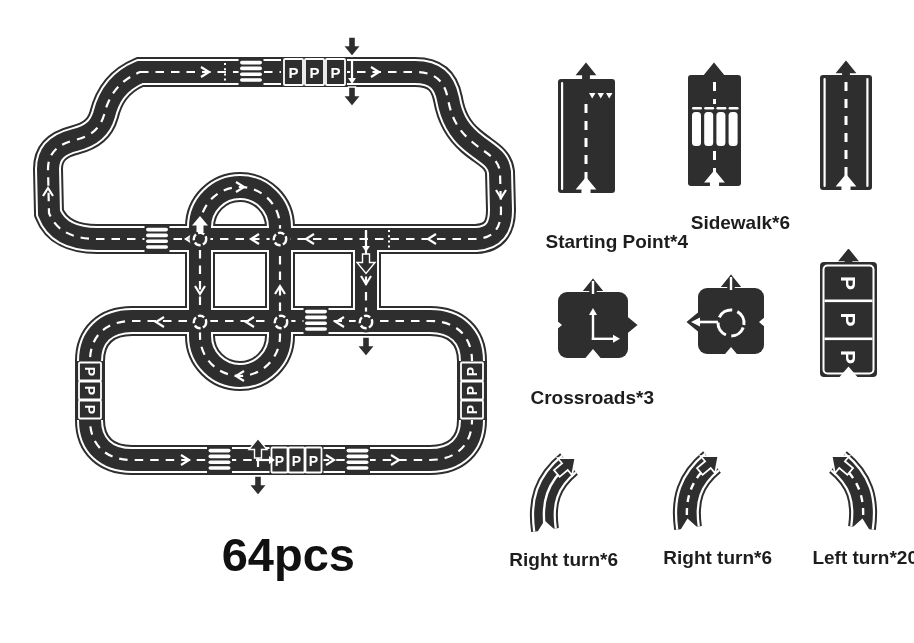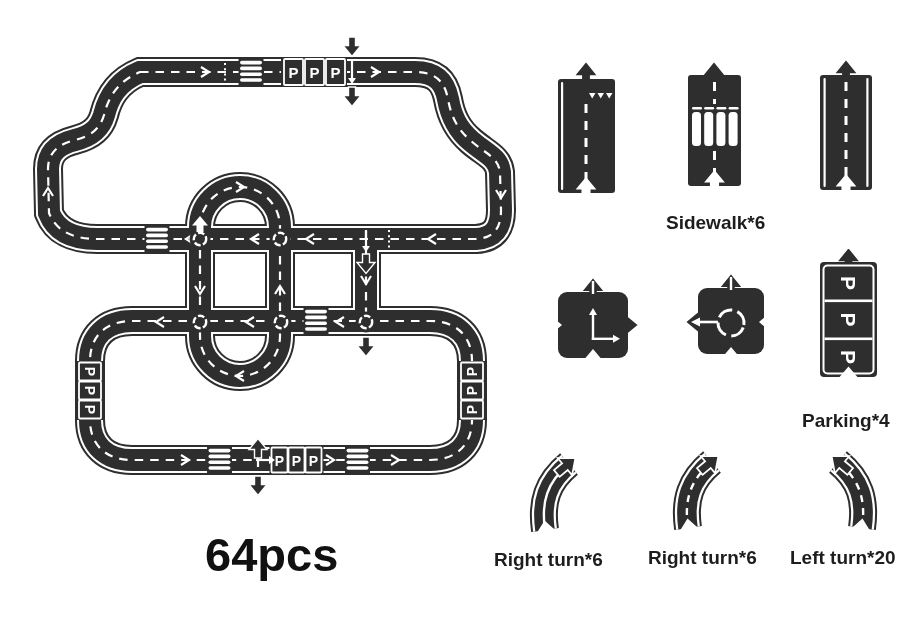--- a/index.html
+++ b/index.html
@@ -1,22 +1,22 @@
 <!DOCTYPE html>
 <html><head>
 <meta charset="utf-8">
 <style>
   html,body{margin:0;padding:0;background:#fff;}
   #stage{position:relative;width:914px;height:643px;background:#fff;overflow:hidden;
          font-family:"Liberation Sans",sans-serif;}
   .abs{position:absolute;}
   .piece-label{position:absolute;font-weight:bold;font-size:19px;color:#1d1d1d;
-               text-align:left;white-space:nowrap;letter-spacing:0px;}
+               text-align:right;white-space:nowrap;letter-spacing:0px;}
   #count-label{position:absolute;left:205px;top:527px;width:150px;font-weight:bold;
-               font-size:47px;color:#111;text-align:left;letter-spacing:0px;}
+               font-size:47px;color:#111;text-align:right;letter-spacing:0px;}
   svg{display:block;}
   svg text{font-family:"Liberation Sans",sans-serif;font-weight:bold;fill:#ffffff;}
   .road{stroke:#2e2e2e;fill:none;stroke-linecap:butt;}
   .case{stroke:#ffffff;fill:none;stroke-linecap:butt;}
   .dash{stroke:#ffffff;stroke-width:2.2;fill:none;stroke-dasharray:8.5 7;}
   .pbox{fill:none;stroke:#ffffff;stroke-width:1.8;}
   .ring{fill:none;stroke:#ffffff;stroke-width:2.4;stroke-dasharray:6.5 2.3;}
   .wbar{fill:#ffffff;}
   .patch{fill:#2e2e2e;}
   .wline{stroke:#ffffff;fill:none;}
@@ -317,19 +317,20 @@
 
   <svg class="abs" style="left:792px;top:438px" width="110" height="95" viewBox="0 0 110 95">
     <path class="road" stroke-width="28" d="M 70 90 C 74 62 68 42 46 24"></path>
     <path class="case" stroke-width="24" d="M 70 90 C 74 62 68 42 46 24"></path>
     <path class="road" stroke-width="19.5" d="M 70 90 C 74 62 68 42 46 24"></path>
     <path d="M 70 90 C 74 62 68 42 46 24" stroke="#ffffff" stroke-width="2.4" fill="none" stroke-dasharray="7 6"></path>
     <use href="#tab" transform="translate(41,19) rotate(-50) scale(1.25)"></use>
     <use href="#notch" transform="translate(70,84) rotate(8) scale(1.15)"></use>
   </svg>
 
+  <div class="piece-label" style="left:528px;top:231px;width:160px">Starting Point*4</div>
   <div class="piece-label" style="left:666px;top:212px;width:124px">Sidewalk*6</div>
-  <div class="piece-label" style="left:802px;top:410px;width:110px">Parking*4</div>
+  <div class="piece-label" style="left:524px;top:387px;width:130px">Crossroads*3</div>
   <div class="piece-label" style="left:494px;top:549px;width:124px">Right turn*6</div>
   <div class="piece-label" style="left:648px;top:547px;width:124px">Right turn*6</div>
   <div class="piece-label" style="left:790px;top:547px;width:128px">Left turn*20</div>
 
 </div>
 
 </body></html>

